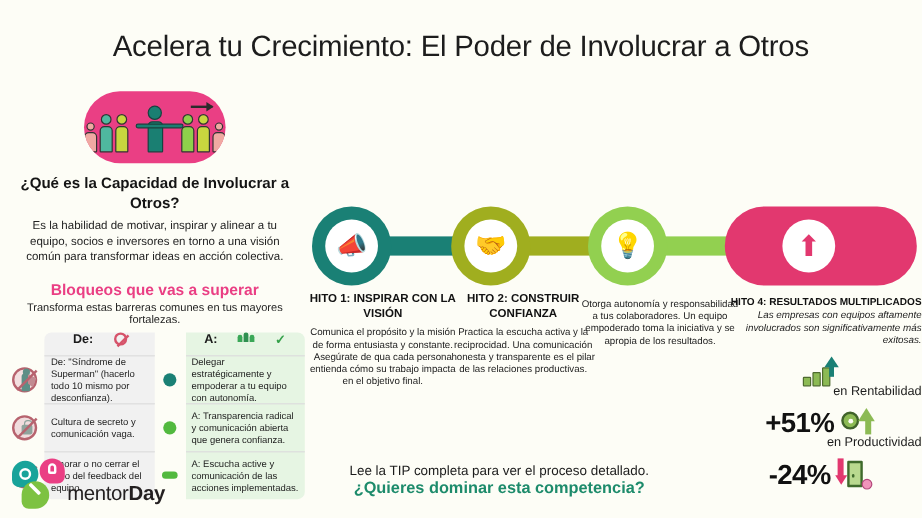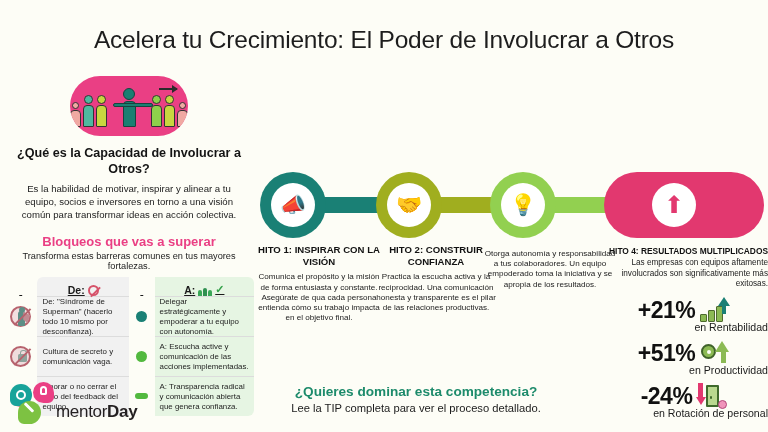--- a/index.html
+++ b/index.html
@@ -63,22 +63,22 @@
     margin-top: 2px; text-align:center; font-size: 9.2px; color: #232323;
   }
 
   
   #blockers-table { margin-top: 6px; display: flex; padding: 0 4px; }
   .col-icons { width: 34px; }
   .col-from  { width: 93px; background: #f1f1f1; border-radius: 6px 0 0 6px; }
   .col-dot   { width: 26px; }
   .col-to    { width: 101px; background: #e6f5e3; border-radius: 0 6px 6px 0; }
 
-  .thead { height: 19px; display:flex; align-items:flex-end; justify-content:center;
-           font-size: 10.5px; font-weight: bold; color:#1b1b1b; gap:3px;text-decoration:underline; }
+  .thead { height: 19px; display:flex; align-items:flex-start; justify-content:center;
+           font-size: 10.5px; font-weight: bold; color:#1b1b1b; gap:17px; }
   .row { height: 40px; display:flex; align-items:center;
          border-top: 1px solid #dcdcdc; padding: 0 5px; }
   .col-icons .row, .col-dot .row { border-top: none; justify-content:center; }
   .cell-txt { font-size: 7.9px; line-height: 1.24; color:#1d1d1d; }
 
   
   .noentry { width: 21px; height: 21px; border-radius: 50%;
              border: 2px solid #b7636e; background:#f0dcdd; position: relative; }
   .noentry.plain { background:#f3dfe0; }
   .noentry:after { content:""; position:absolute; left:-1px; top:8.5px; width:23px; height:2.2px;
@@ -129,21 +129,21 @@
   .ms { position:absolute; top: 244px; text-align:center; }
   .ms-title { font-size: 9.6px; font-weight: bold; color:#121212; line-height: 1.22; }
   .ms-body  { margin-top: 5px; font-size: 8.1px; color:#222; line-height: 1.26; }
   #ms1 { left: 258px; width: 122px; text-align: center; }
   #ms2 { left: 376px; width: 120px; }
   #ms3 { left: 484px; width: 132px; }
 
   
   #results { position:absolute; left: 600px; top: 246px; width: 168px; text-align:right; }
   #res-title { font-size: 8.4px; font-weight:bold; color:#111; }
-  #res-sub { margin-top: 2px; font-size: 8.2px; color:#222; line-height:1.3; }
+  #res-sub { margin-top: 2px; font-size: 8.2px; color:#222; line-height:1.3;font-style:italic; }
   .stat { margin-top: 7px; }
   .stat-row { display:flex; align-items:center; justify-content:center; gap:5px; }
   .stat-num { font-size: 23px; font-weight: bold; color:#111; letter-spacing:-0.5px; }
   .stat-lbl { font-size: 10.6px; color:#1b1b1b; margin-top:-3px; }
   .stat-ico { width: 30px; height: 26px; position:relative; }
 
   .coins { position:absolute; left:0; bottom:1px; display:flex; align-items:flex-end; gap:1px; }
   .coins span { display:block; width:7px; background:#8cba54; border:1px solid #4e6b2f;
                 border-radius:1px; }
   .up-arrow { position:absolute; right:0; top:0; width:0; height:0;
@@ -302,24 +302,24 @@
               <i></i>
               <i></i>
               <i></i>
             </span>
           <span class="check-ok">✓</span>
         </div>
         <div class="row">
           <div class="cell-txt">Delegar estratégicamente y empoderar a tu equipo con autonomía.</div>
         </div>
         <div class="row">
+          <div class="cell-txt">A: Transparencia radical y comunicación abierta que genera confianza.</div>
+        </div>
+        <div class="row">
           <div class="cell-txt">A: Escucha active y comunicación de las acciones implementadas.</div>
-        </div>
-        <div class="row">
-          <div class="cell-txt">A: Transparencia radical y comunicación abierta que genera confianza.</div>
         </div>
       </div>
 
     </div>
   </div>
 
   <div id="timeline">
     <div class="connector" id="c1"></div>
     <div class="connector" id="c2"></div>
     <div class="connector" id="c3"></div>
@@ -349,21 +349,20 @@
   <div class="ms" id="ms3">
     <div class="ms-body">Otorga autonomía y responsabilidad a tus colaboradores. Un equipo empoderado toma la iniciativa y se apropia de los resultados.</div>
   </div>
 
   <div id="results">
     <div id="res-title">HITO 4: RESULTADOS MULTIPLICADOS</div>
     <div id="res-sub">Las empresas con equipos aftamente involucrados son significativamente más exitosas.</div>
 
     <div class="stat">
       <div class="stat-row">
-        <div class="stat-num">+21%</div>
         <div class="stat-ico">
           <div class="coins">
               <span style="height:8px"></span>
               <span style="height:12px"></span>
               <span style="height:16px"></span>
             </div>
           <div class="up-arrow"></div>
             <div class="up-stem"></div>
         </div>
       </div>
@@ -385,27 +384,26 @@
     <div class="stat">
       <div class="stat-row">
         <div class="stat-num">-24%</div>
         <div class="stat-ico">
           <div class="down-arrow"></div>
             <div class="down-tip"></div>
           <div class="door"></div>
             <div class="ball"></div>
         </div>
       </div>
-      <div class="stat-lbl">en Rotación de personal</div>
     </div>
   </div>
 
   <div id="cta">
+    <div id="cta-sub">Lee la TIP completa para ver el proceso detallado.</div>
     <div id="cta-title">¿Quieres dominar esta competencia?</div>
-    <div id="cta-sub">Lee la TIP completa para ver el proceso detallado.</div>
   </div>
 
   <div id="logo">
     <div class="bub" id="bub-gear">
         <div class="bub-g"></div>
       </div>
     <div class="bub" id="bub-bulb">
         <div class="bub-b"></div>
       </div>
     <div class="bub" id="bub-pen">

